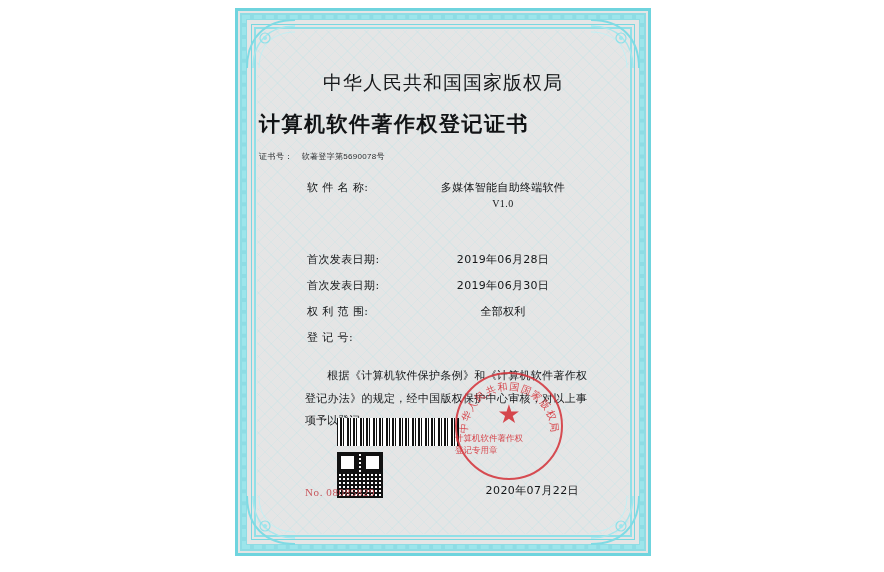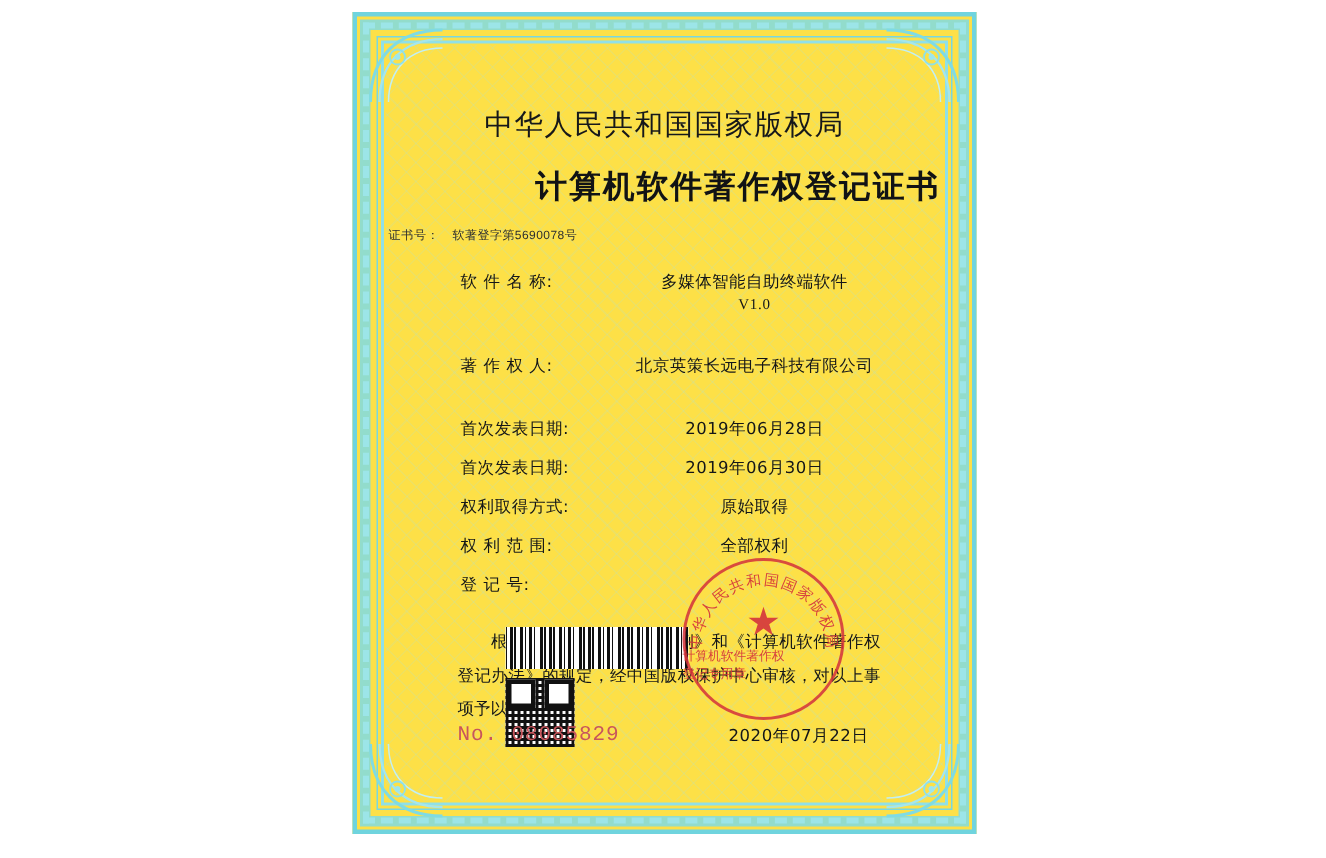--- a/index.html
+++ b/index.html
@@ -21,21 +21,21 @@
     background: #ffffff;
   }
 
   
   .cert-sheet {
     position: absolute;
     left: 235px;
     top: 8px;
     width: 416px;
     height: 548px;
-    background: #fde047;
+    background: #e5e5e5;
     box-sizing: border-box;
   }
 
   
   .frame-outer {
     position: absolute;
     inset: 0;
     border: 3px solid #6fd4de;
     box-sizing: border-box;
   }
@@ -99,21 +99,21 @@
   
   .title-main {
     text-align: center;
     margin-top: 38px;
     font-family: "DejaVu Sans", "Liberation Sans", sans-serif;
     font-size: 19px;
     letter-spacing: 1px;
     color: #16181a;
   }
   .title-sub {
-    text-align: right;
+    text-align: left;
     margin-top: 14px;
     font-family: "DejaVu Sans", "Liberation Sans", sans-serif;
     font-size: 21px;
     font-weight: bold;
     letter-spacing: 1.5px;
     color: #111315;
   }
 
   .cert-no-line {
     margin-top: 13px;
@@ -206,22 +206,22 @@
     border: 3px solid #111;
     background: #fff;
   }
   .qr::before { left: 1px; top: 1px; }
   .qr::after  { right: 1px; top: 1px; }
 
   .doc-no {
     position: absolute;
     left: 46px;
     bottom: 34px;
-    font-family: Liberation Mono, monospace;
-    font-size: 14px;
+    font-family: Liberation Serif, serif;
+    font-size: 11px;
     color: #c8565c;
     letter-spacing: .6px;
   }
   .issue-date {
     position: absolute;
     right: 48px;
     bottom: 34px;
     font-family: "DejaVu Sans", "Liberation Sans", sans-serif;
     font-size: 11px;
     color: #141618;
@@ -343,41 +343,33 @@
         <div class="field-row">
           <div class="fld-label">软 件 名 称:</div>
           <div class="fld-value">
             <span>多媒体智能自助终端软件</span>
             <span class="value-second">V1.0</span>
           </div>
         </div>
 
         <div class="group-gap"></div>
 
-        <div class="field-row">
-          <div class="fld-label">著 作 权 人:</div>
-          <div class="fld-value">北京英策长远电子科技有限公司</div>
-        </div>
 
         <div class="group-gap"></div>
 
         <div class="field-row">
           <div class="fld-label">首次发表日期:</div>
           <div class="fld-value">2019年06月28日</div>
         </div>
 
         <div class="field-row">
           <div class="fld-label">首次发表日期:</div>
           <div class="fld-value">2019年06月30日</div>
         </div>
 
-        <div class="field-row">
-          <div class="fld-label">权利取得方式:</div>
-          <div class="fld-value">原始取得</div>
-        </div>
 
         <div class="field-row">
           <div class="fld-label">权 利 范 围:</div>
           <div class="fld-value">全部权利</div>
         </div>
 
         <div class="field-row">
           <div class="fld-label">登 记 号:</div>
         </div>
 

